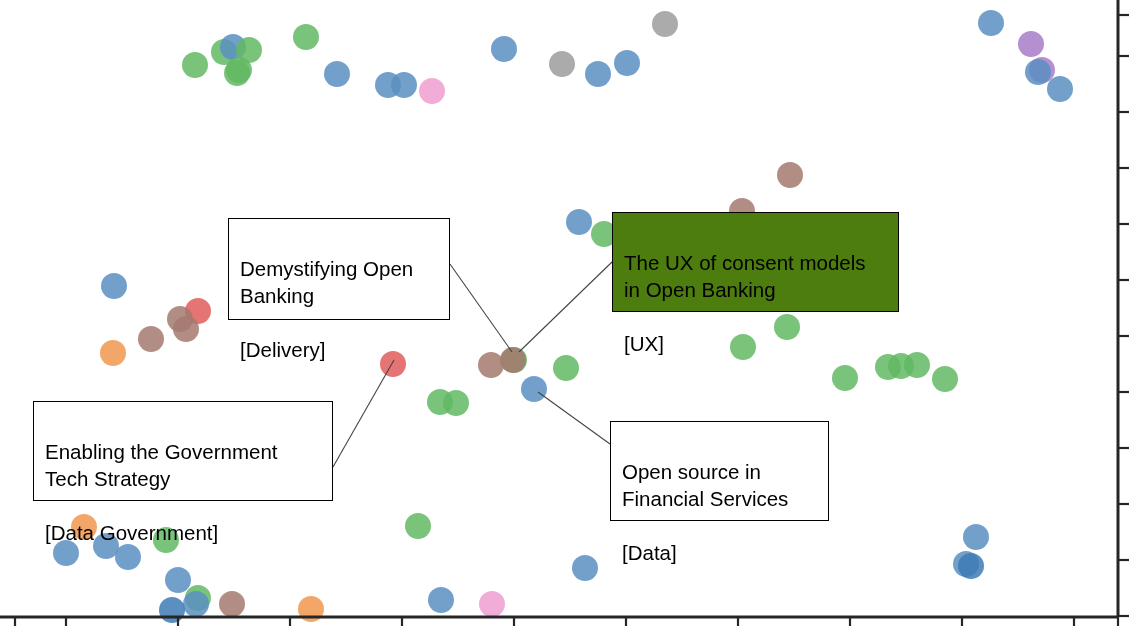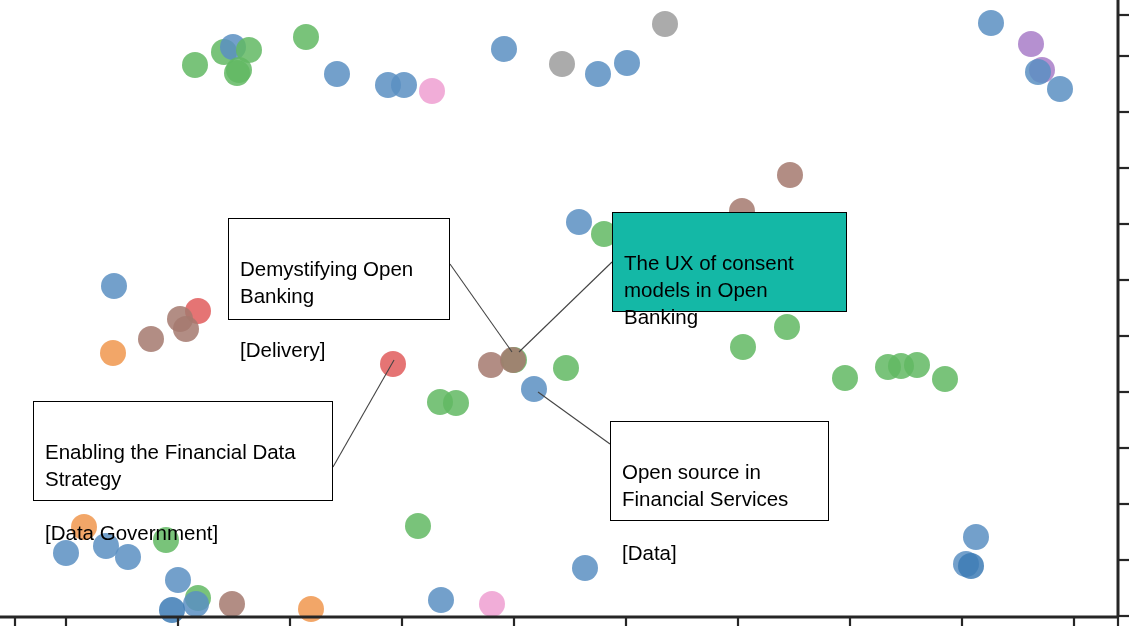--- a/index.html
+++ b/index.html
@@ -152,26 +152,27 @@
         <line x1="1118" y1="560" x2="1129" y2="560" stroke="#262626" stroke-width="2.2"></line>
         <line x1="1118" y1="616" x2="1129" y2="616" stroke="#262626" stroke-width="2.2"></line>
       </g>
   </svg>
 
   <div class="annotation-box" id="ann-0" style="left: 228px; top: 218px; width: 222px; height: 102px; border-color: rgb(0, 0, 0); background: rgb(255, 255, 255);">
     <span class="ann-title">Demystifying Open Banking</span>
     <span class="ann-cat">[Delivery]</span>
   </div>
 
-  <div class="annotation-box" id="ann-1" style="left: 612px; top: 212px; width: 235px; height: 100px; border-color: rgb(0, 0, 0); background: #14b8a6;">
+  <div class="annotation-box" id="ann-1" style="left: 612px; top: 212px; width: 287px; height: 100px; border-color: rgb(0, 0, 0); background: #4d7c0f;">
     <span class="ann-title">The UX of consent models in Open Banking</span>
+    <span class="ann-cat">[UX]</span>
   </div>
 
   <div class="annotation-box" id="ann-2" style="left: 33px; top: 401px; width: 300px; height: 100px; border-color: rgb(0, 0, 0); background: rgb(255, 255, 255);">
-    <span class="ann-title">Enabling the Financial Data Strategy</span>
+    <span class="ann-title">Enabling the Government Tech Strategy</span>
     <span class="ann-cat">[Data Government]</span>
   </div>
 
   <div class="annotation-box" id="ann-3" style="left: 610px; top: 401px; width: 219px; height: 100px; border-color: rgb(0, 0, 0); background: rgb(255, 255, 255); margin-top: 20px;">
     <span class="ann-title">Open source in Financial Services</span>
     <span class="ann-cat">[Data]</span>
   </div>
 
 </div>
 

